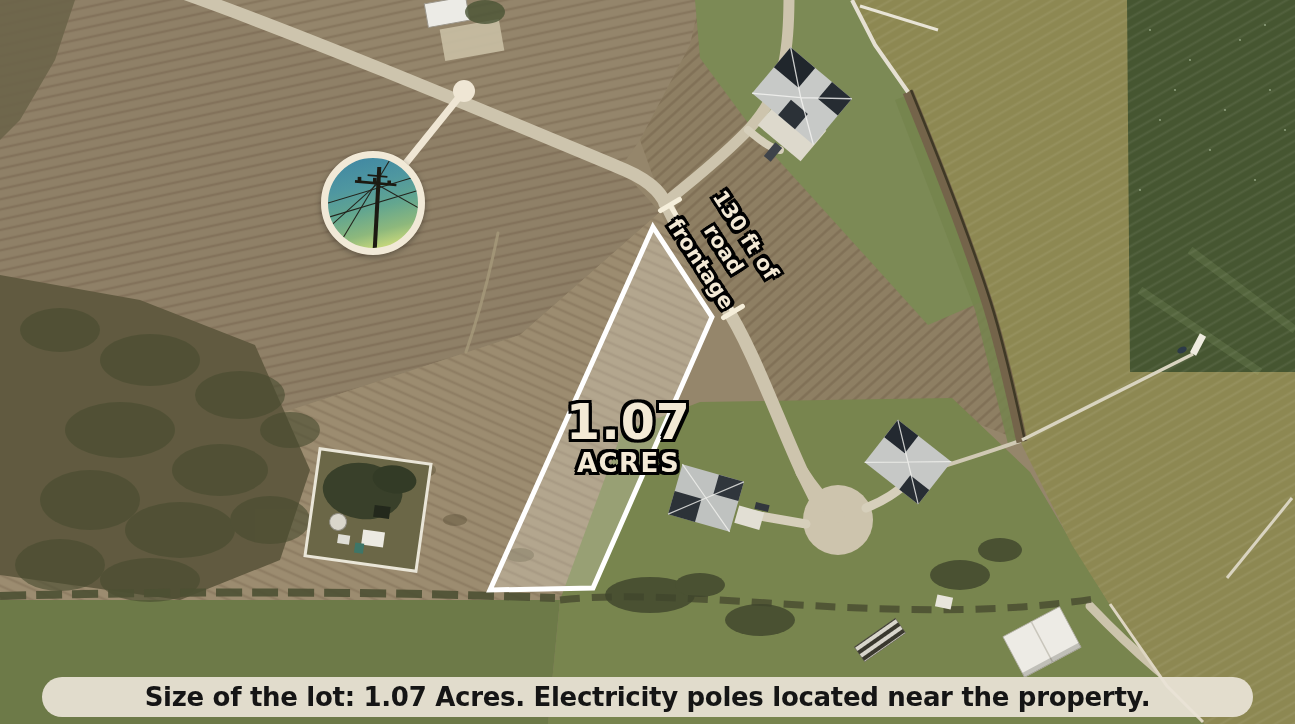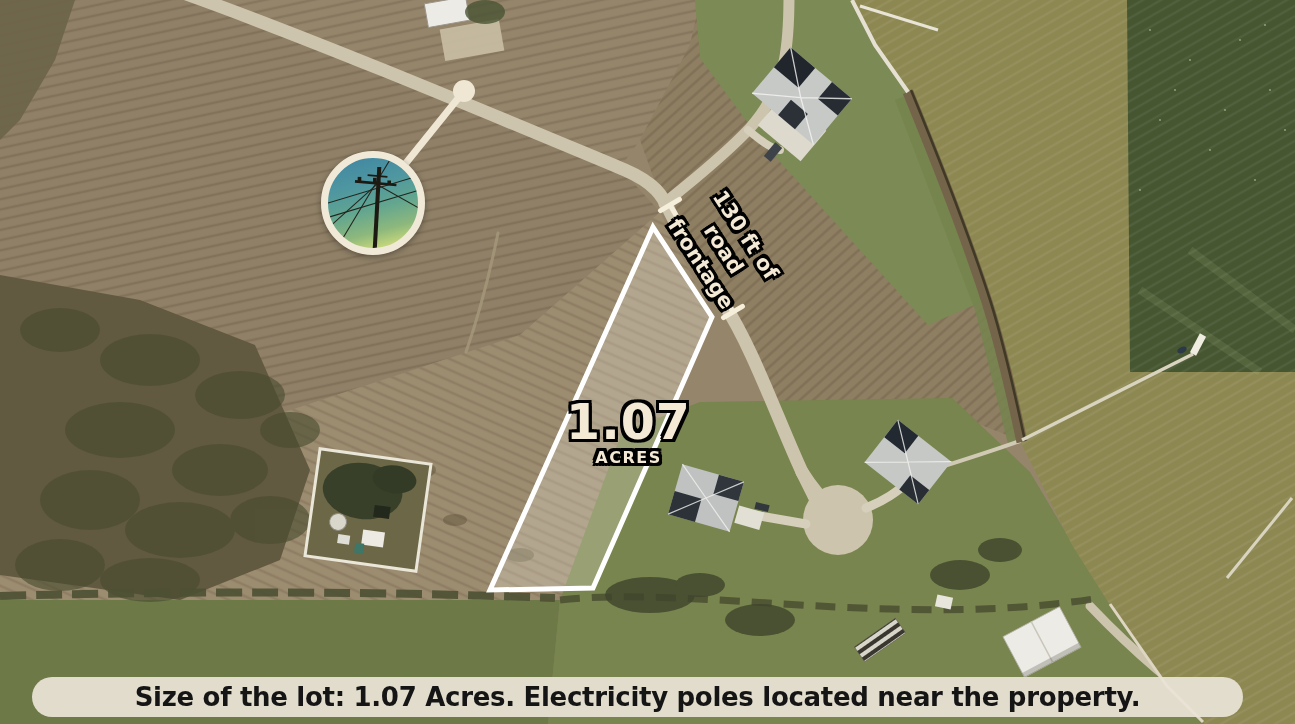--- a/index.html
+++ b/index.html
@@ -23,31 +23,31 @@
     text-shadow:
       -3px -3px 0 #000, 3px -3px 0 #000, -3px 3px 0 #000, 3px 3px 0 #000,
       -3px 0 0 #000, 3px 0 0 #000, 0 -3px 0 #000, 0 3px 0 #000,
       -2px -2px 0 #000, 2px 2px 0 #000, 2px -2px 0 #000, -2px 2px 0 #000;
   }
   .acres-label {
     position:absolute; left:556px; top:350px; width:145px;
     text-align:center; font-weight:bold; line-height:1;margin-top:48px;
   }
   .acres-value { font-size:49px; letter-spacing:1px; display:block; }
-  .acres-unit  { font-size:16px; letter-spacing:1.5px; display:block; margin-top:3px; }
+  .acres-unit  { font-size:26px; letter-spacing:1.5px; display:block; margin-top:3px; }
 
   .frontage-label {
     position:absolute; left:647px; top:212px; width:160px; height:70px;
     transform:rotate(57deg); text-align:center;
     font-weight:bold; font-size:21px; line-height:1.25;
   }
   .frontage-label span { display:block; }
 
   .caption-bar {
-    position:absolute; left:32px; top:677px; width:1211px; height:40px;
+    position:absolute; left:42px; top:677px; width:1211px; height:40px;
     background:rgba(234,227,214,0.93); border-radius:21px;
     display:flex; align-items:center; justify-content:center;
   }
   .caption-text {
     font-size:26px; font-weight:bold; color:#151515; letter-spacing:-0.3px;
     white-space:nowrap;
   }
 </style>
 </head>
 <body>

